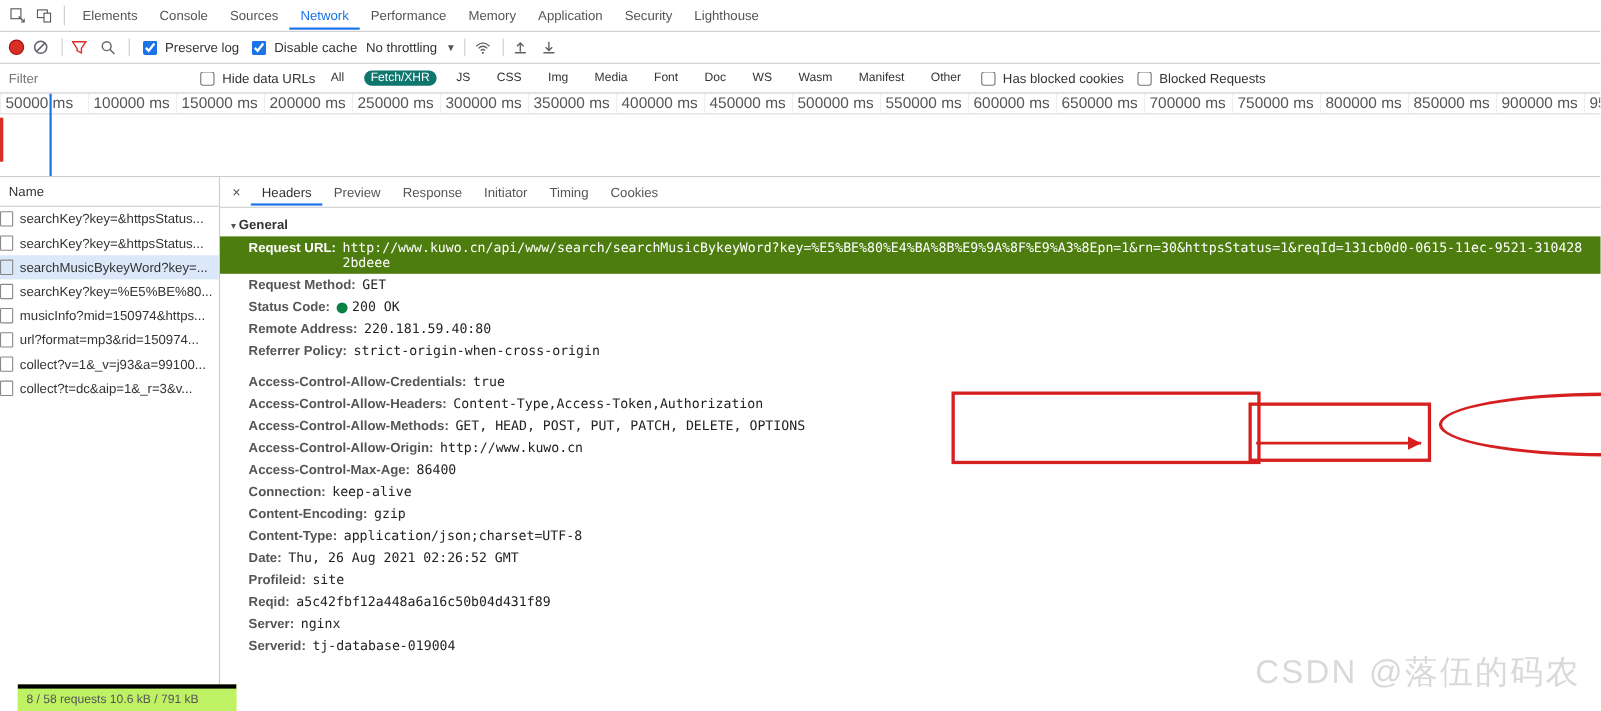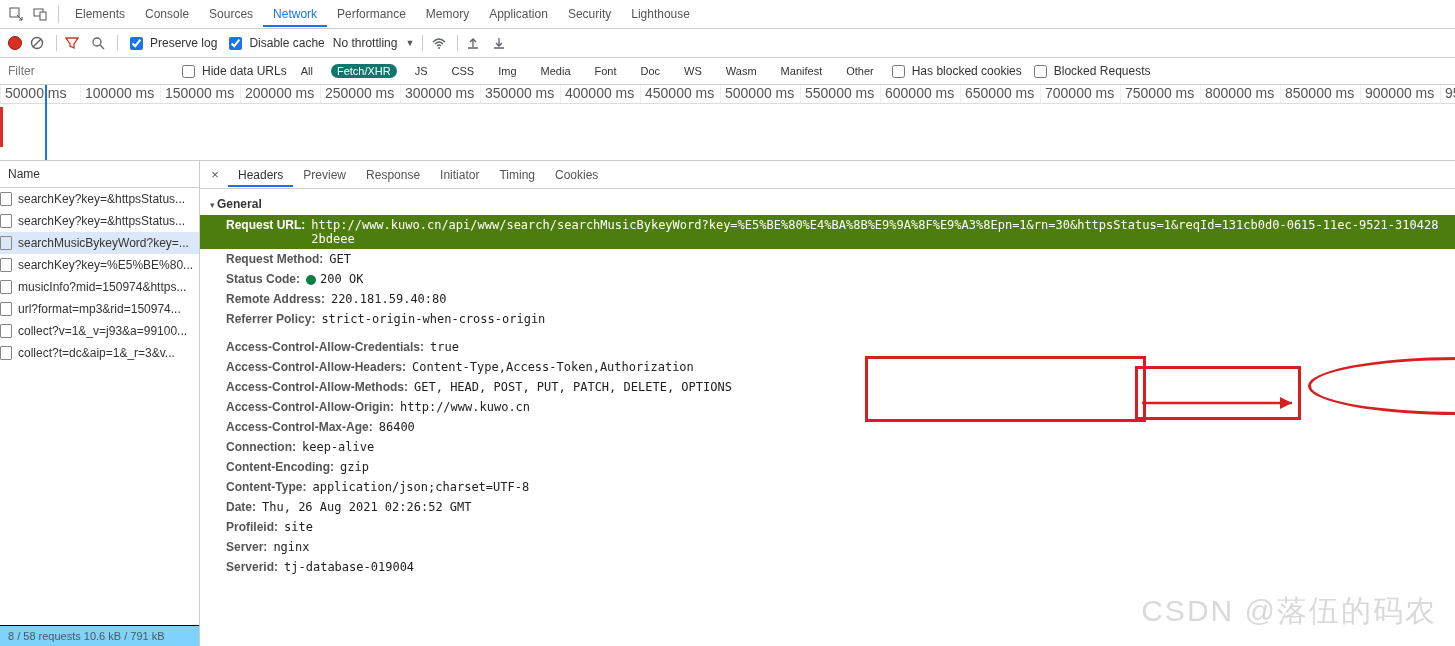--- a/index.html
+++ b/index.html
@@ -38,21 +38,21 @@
 .section{padding:4px 0}
 .sect-h{padding:4px 10px;color:#333;cursor:pointer}
 .sect-h::before{content:"▾ ";font-size:9px;color:#555}
 .kv{padding:3px 10px 3px 26px;display:flex;gap:6px;font-size:12px;align-items:baseline}
 .kv .k{color:#555;font-weight:600;white-space:nowrap}
 .kv .v{font-family:Consolas,monospace;color:#222;word-break:break-all}
 .kv.hl{background:#4d7c0f;color:#fff}
 .kv.hl .k,.kv.hl .v{color:#fff}
 .status-dot{display:inline-block;width:10px;height:10px;border-radius:50%;background:#0b8043;margin-right:4px;vertical-align:middle}
 .vs{color:#888;margin-left:12px;font-weight:400}
-.footer{position:fixed;bottom:0;left:0;padding:4px 8px;font-size:11px;color:#555;border-top:1px solid #000000;background:#7dd3fc;width:199px;box-sizing:border-box}
+.footer{position:fixed;bottom:0;left:16px;padding:4px 8px;font-size:11px;color:#555;border-top:4px solid #000000;background:#bef264;width:199px;box-sizing:border-box}
 .ann{position:absolute;pointer-events:none}
 .rect1{border:3px solid #d62020;left:665px;top:195px;width:275px;height:60px}
 .rect2{border:3px solid #d62020;left:935px;top:205px;width:160px;height:48px}
 .ellipse{border:3px solid #d62020;border-radius:50%;left:1108px;top:196px;width:296px;height:52px}
 .arrow{left:942px;top:232px;width:160px;height:20px}
 .arrow svg{overflow:visible}
 .wm{position:fixed;right:18px;bottom:14px;font-size:30px;color:rgba(120,120,120,.28);font-family:"Microsoft YaHei",sans-serif;pointer-events:none;letter-spacing:2px}
 svg{display:block}
 </style>
 </head>
@@ -302,20 +302,24 @@
           </div>
           <div class="kv">
             <span class="k">Date:</span>
             <span class="v">Thu, 26 Aug 2021 02:26:52 GMT</span>
           </div>
           <div class="kv">
             <span class="k">Profileid:</span>
             <span class="v">site</span>
           </div>
           <div class="kv">
+            <span class="k">Reqid:</span>
+            <span class="v">a5c42fbf12a448a6a16c50b04d431f89</span>
+          </div>
+          <div class="kv">
             <span class="k">Server:</span>
             <span class="v">nginx</span>
           </div>
           <div class="kv">
             <span class="k">Serverid:</span>
             <span class="v">tj-database-019004</span>
           </div>
         </div>
     </div>
 

